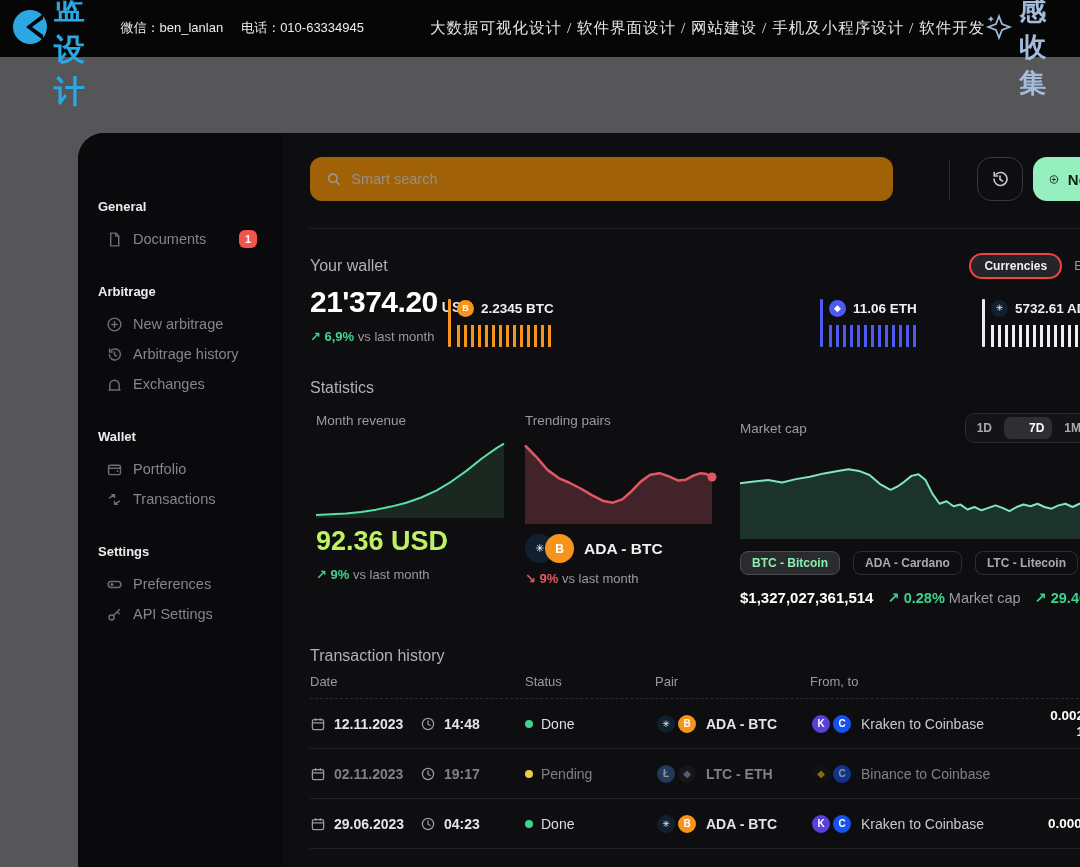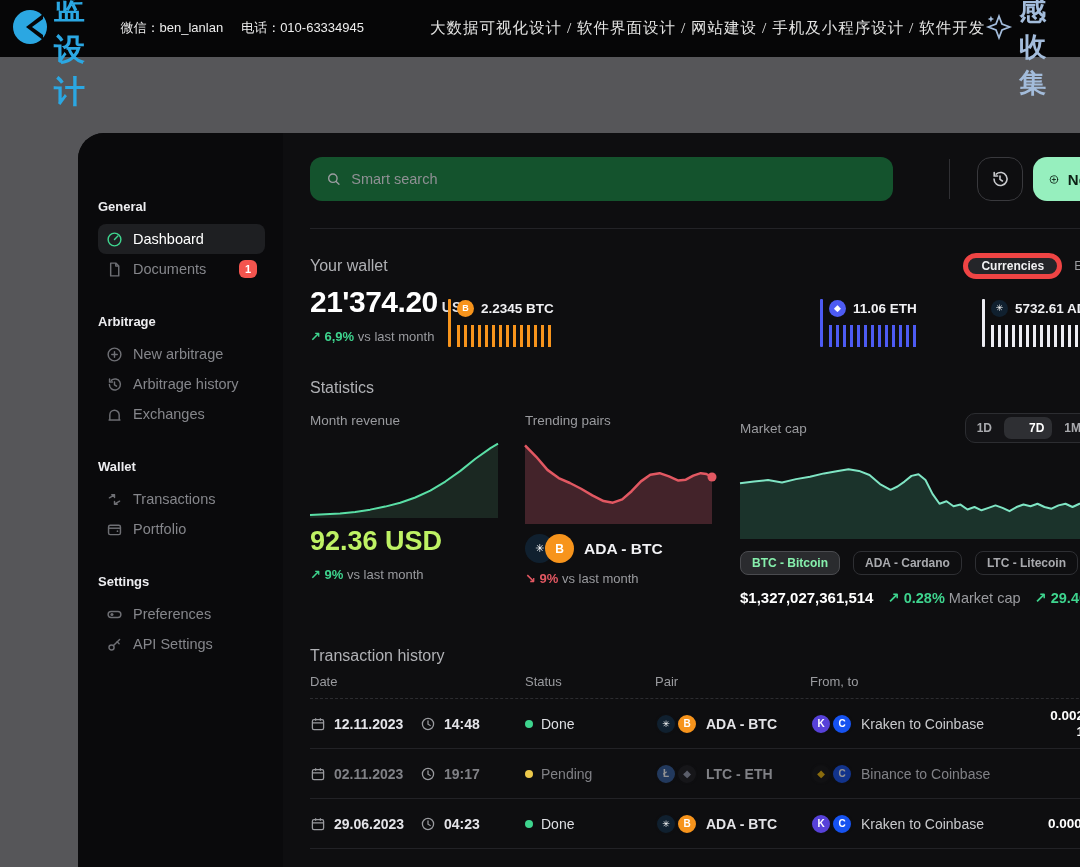--- a/index.html
+++ b/index.html
@@ -36,39 +36,39 @@
   .side-item svg { color:#6e6f74; flex:0 0 auto; }
   .side-item.active { background:#1e1f22; color:#fff; }
   .side-item.active svg { color:#3ed48e; }
   .badge { margin-left:auto; min-width:18px; height:18px; border-radius:6px; background:#f4544e; color:#fff;
            font-size:11px; font-weight:bold; display:flex; align-items:center; justify-content:center; padding:0 4px; }
 
   
   .main { flex:1; padding:0 0 0 27px; position:relative; }
 
   .topbar { margin-top:24px; display:flex; align-items:center; }
-  .search { width:583px; height:44px; background:#14532d; border-radius:12px; display:flex; align-items:center;
+  .search { width:583px; height:44px; background:#a16207; border-radius:12px; display:flex; align-items:center;
             gap:10px; padding:0 16px; }
   .search input { background:transparent; border:none; outline:none; color:#cfd0d4; font-size:14.5px; width:100%;
                   font-family:inherit; }
   .search input::placeholder { color:#8f9094; }
   .vdiv { width:1px; height:40px; background:#303034; margin-left:56px; }
   .icon-btn { margin-left:27px; width:46px; height:44px; border:1px solid #39393d; border-radius:14px;
               display:flex; align-items:center; justify-content:center; color:#c9cacd; cursor:pointer;
               background:transparent; flex:0 0 auto; }
   .new-btn { margin-left:10px; width:150px; height:44px; background:#96efbe; border:none; border-radius:14px;
              display:flex; align-items:center; gap:9px; padding:0 16px; color:#0c2014; font-size:15px;
              font-weight:bold; cursor:pointer; flex:0 0 auto; white-space:nowrap; }
   .hdiv { margin-top:27px; width:100%; height:1px; background:#232327; }
 
   
   .wallet-header { margin-top:24px; width:826px; display:flex; align-items:center; }
   .sec-title { font-size:16px; color:#b0b1b5; }
   .view-toggle { margin-left:auto; display:flex; align-items:center; gap:12px; white-space:nowrap; }
-  .pill-active { background:#242529; border:5px solid #ef4444; border-radius:13px; height:26px; padding:0 13px;
+  .pill-active { background:#242529; border:2px solid #ef4444; border-radius:13px; height:26px; padding:0 13px;
                  display:flex; align-items:center; font-size:12px; font-weight:bold; color:#f0f0f2; cursor:pointer; }
   .pill-ghost { font-size:12.5px; color:#9a9b9f; cursor:pointer; }
   .balance-row { margin-top:6px; display:flex; }
   .balance-block { width:138px; flex:0 0 138px; }
   .balance-num { font-size:30px; font-weight:bold; color:#fff; white-space:nowrap; letter-spacing:-0.5px; }
   .balance-cur { font-size:14px; font-weight:bold; margin-left:4px; }
   .delta-row { margin-top:10px; font-size:13px; color:#9a9b9f; white-space:nowrap; }
   .up { color:#3ed48e; font-weight:bold; }
   .down { color:#e25862; font-weight:bold; }
   .holdings { flex:1; display:flex; margin-top:14px; height:48px; }
@@ -79,21 +79,21 @@
              white-space:nowrap; }
   .coin-dot { width:17px; height:17px; border-radius:50%; display:flex; align-items:center; justify-content:center;
               font-size:9px; font-weight:bold; color:#fff; flex:0 0 auto; }
   .bars { height:22px; margin-top:8px; }
   .w-btc { width:372px; } .w-eth { width:162px; } .w-ada { width:120px; }
 
   
   .stats-title { margin-top:32px; }
   .stats-grid { position:relative; margin-top:16px; height:208px; }
   .stat-col { position:absolute; top:0; }
-  .col1 { left:0; width:215px; } .col2 { left:215px; width:215px; } .col3 { left:430px; width:353px; }
+  .col1 { left:6px; width:215px; } .col2 { left:215px; width:215px; } .col3 { left:430px; width:353px; }
   .mini-label { font-size:13.5px; color:#9a9b9f; }
   .chart-wrap { position:relative; margin-top:14px; }
   .mini-chart { display:block; width:100%; height:100%; overflow:visible; }
   .cw1 { width:188px; height:76px; } .cw2 { width:187px; height:82px; } .cw3 { width:350px; height:82px; }
   .trend-dot { position:absolute; width:9px; height:9px; border-radius:50%; background:#e25862;
                transform:translate(-50%,-50%); }
   .big-val { margin-top:8px; font-size:27px; font-weight:bold; color:#bef264; white-space:nowrap; }
   .pair-row { margin-top:10px; display:flex; align-items:center; }
   .pair-ic { width:29px; height:29px; border-radius:50%; display:flex; align-items:center; justify-content:center;
              font-weight:bold; }
@@ -169,27 +169,20 @@
     <span class="collect-text">灵感收集</span>
   </div>
 </header>
 
 <div class="card">
 
   <aside class="sidebar">
 
     <div class="side-section" style="margin-top:36px;">
       <div class="side-label">General</div>
-      <div class="side-item active">
-        <svg width="17" height="17" viewBox="0 0 20 20" fill="none" stroke="currentColor" stroke-width="1.7" stroke-linecap="round">
-            <circle cx="10" cy="10" r="7.5"></circle>
-            <path d="M10 10 L14 6"></path>
-          </svg>
-        <span>Dashboard</span>
-      </div>
       <div class="side-item">
         <svg width="17" height="17" viewBox="0 0 20 20" fill="none" stroke="currentColor" stroke-width="1.7" stroke-linejoin="round">
             <path d="M5.5 2.5 h6 l3.5 3.5 v11.5 h-9.5 z"></path>
             <path d="M11.5 2.5 v3.5 h3.5"></path>
           </svg>
         <span>Documents</span>
         <span class="badge">1</span>
       </div>
     </div>
 
@@ -215,33 +208,33 @@
             <path d="M4.5 16.5 v-6 a5.5 5.5 0 0 1 11 0 v6"></path>
             <path d="M3 16.5 h14"></path>
           </svg>
         <span>Exchanges</span>
       </div>
     </div>
 
     <div class="side-section">
       <div class="side-label">Wallet</div>
       <div class="side-item">
-        <svg width="17" height="17" viewBox="0 0 20 20" fill="none" stroke="currentColor" stroke-width="1.7" stroke-linecap="round" stroke-linejoin="round">
-            <path d="M4 8 L10 4.5 M10 4.5 h-3.2 M10 4.5 v3.2"></path>
-            <path d="M16 12 L10 15.5 M10 15.5 h3.2 M10 15.5 v-3.2"></path>
-          </svg>
-        <span>Transactions</span>
-      </div>
-      <div class="side-item">
         <svg width="17" height="17" viewBox="0 0 20 20" fill="none" stroke="currentColor" stroke-width="1.7">
             <rect x="3" y="5" width="14" height="11" rx="2"></rect>
             <path d="M3 8.5 h14"></path>
             <circle cx="13.5" cy="12" r="1" fill="currentColor" stroke="none"></circle>
           </svg>
         <span>Portfolio</span>
+      </div>
+      <div class="side-item">
+        <svg width="17" height="17" viewBox="0 0 20 20" fill="none" stroke="currentColor" stroke-width="1.7" stroke-linecap="round" stroke-linejoin="round">
+            <path d="M4 8 L10 4.5 M10 4.5 h-3.2 M10 4.5 v3.2"></path>
+            <path d="M16 12 L10 15.5 M10 15.5 h3.2 M10 15.5 v-3.2"></path>
+          </svg>
+        <span>Transactions</span>
       </div>
     </div>
 
     <div class="side-section">
       <div class="side-label">Settings</div>
       <div class="side-item">
         <svg width="17" height="17" viewBox="0 0 20 20" fill="none" stroke="currentColor" stroke-width="1.7">
             <rect x="2.5" y="6.5" width="15" height="7" rx="3.5"></rect>
             <circle cx="7" cy="10" r="1.8" fill="currentColor" stroke="none"></circle>
           </svg>

